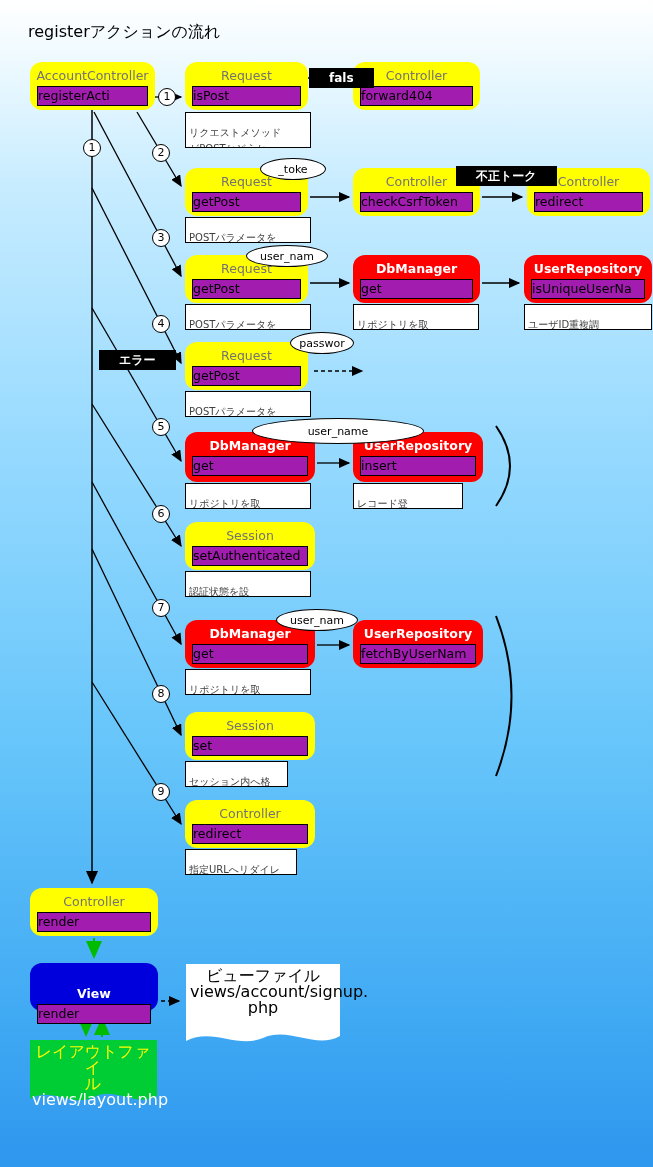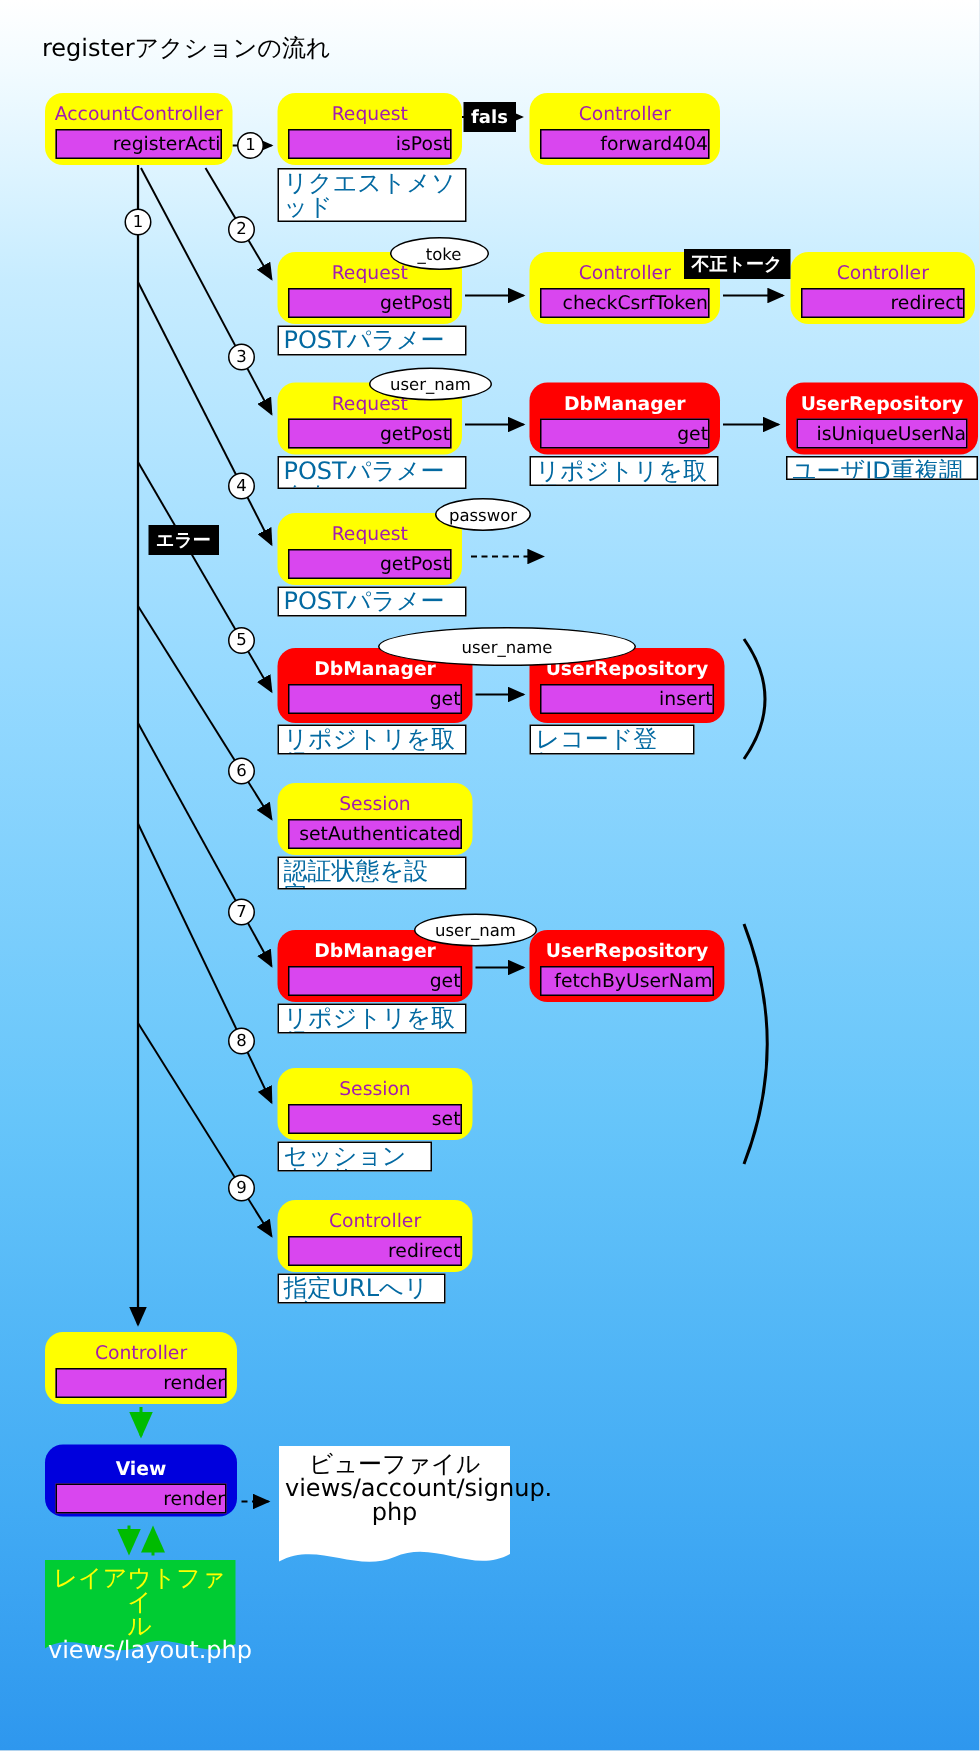--- a/index.html
+++ b/index.html
@@ -4,33 +4,33 @@
 <style>
   *{margin:0;padding:0;box-sizing:border-box}
   html,body{background:#dfe7ee}
   body{font-family:"DejaVu Sans","Liberation Sans",sans-serif}
   #canvas{position:relative;width:653px;height:1167px;overflow:hidden;
     background:linear-gradient(180deg,#ffffff 0%,#f2fbff 4%,#c7ecff 16%,#97daff 38%,#66c5fa 64%,#42abf4 86%,#2e97ee 100%)}
   .wires{position:absolute;left:0;top:0;z-index:1}
   .node{position:absolute;z-index:2;border-radius:12px;height:48px;padding-top:3px}
   .node.yellow{background:#ffff00}
   .node.red{background:#ff0000}
-  .node.blue{background:#0000dd;height:48px;padding-top:5px}
-  .nt{text-align:center;font-size:12.5px;height:21px;line-height:21px;color:#a21caf;white-space:nowrap;overflow:hidden}
+  .node.blue{background:#0000dd;height:48px;padding-top:20px}
+  .nt{text-align:center;font-size:12.5px;height:21px;line-height:21px;color:#737373;white-space:nowrap;overflow:hidden}
   .node.red .nt,.node.blue .nt{color:#fff;font-weight:bold}
-  .nm{margin:0 7px;background:#d946ef;border:1px solid #000;height:20px;line-height:18px;text-align:right;
+  .nm{margin:0 7px;background:#a21caf;border:1px solid #000;height:20px;line-height:18px;text-align:left;
       font-size:12.5px;overflow:hidden;white-space:nowrap}
-  .note{position:absolute;z-index:2;background:#fff;border:1px solid #000;font-size:16px;line-height:16px;
-      padding:1px 3px;overflow:hidden;color:#0369a1}
+  .note{position:absolute;z-index:2;background:#fff;border:1px solid #000;font-size:10px;line-height:16px;
+      padding:12px 3px;overflow:hidden;color:#404040}
   .ellipse{position:absolute;z-index:4;background:#fff;border:1px solid #000;border-radius:50%;
       font-size:11px;display:flex;align-items:center;justify-content:center;overflow:hidden;white-space:nowrap}
   .circle{position:absolute;z-index:5;width:18px;height:18px;border-radius:50%;background:#fff;
       border:1px solid #000;text-align:center;font-size:11px;line-height:16px}
   .blabel{position:absolute;z-index:5;background:#000;color:#fff;font-weight:bold;font-size:12px;
-      line-height:20px;height:20px;padding:0 5px;white-space:nowrap}
+      line-height:20px;height:20px;padding:0 20px;white-space:nowrap}
   .freetext{position:absolute;z-index:2;font-size:12px;color:#000;line-height:16px}
   .doctext{position:absolute;z-index:3;font-size:16px;text-align:center;line-height:16px}
   .pagetitle{position:absolute;z-index:2;font-size:16px;color:#000}
   .yel{color:#ffff00}
   .wht{color:#ffffff}
 </style>
 </head>
 <body>
 
 <div id="canvas">

